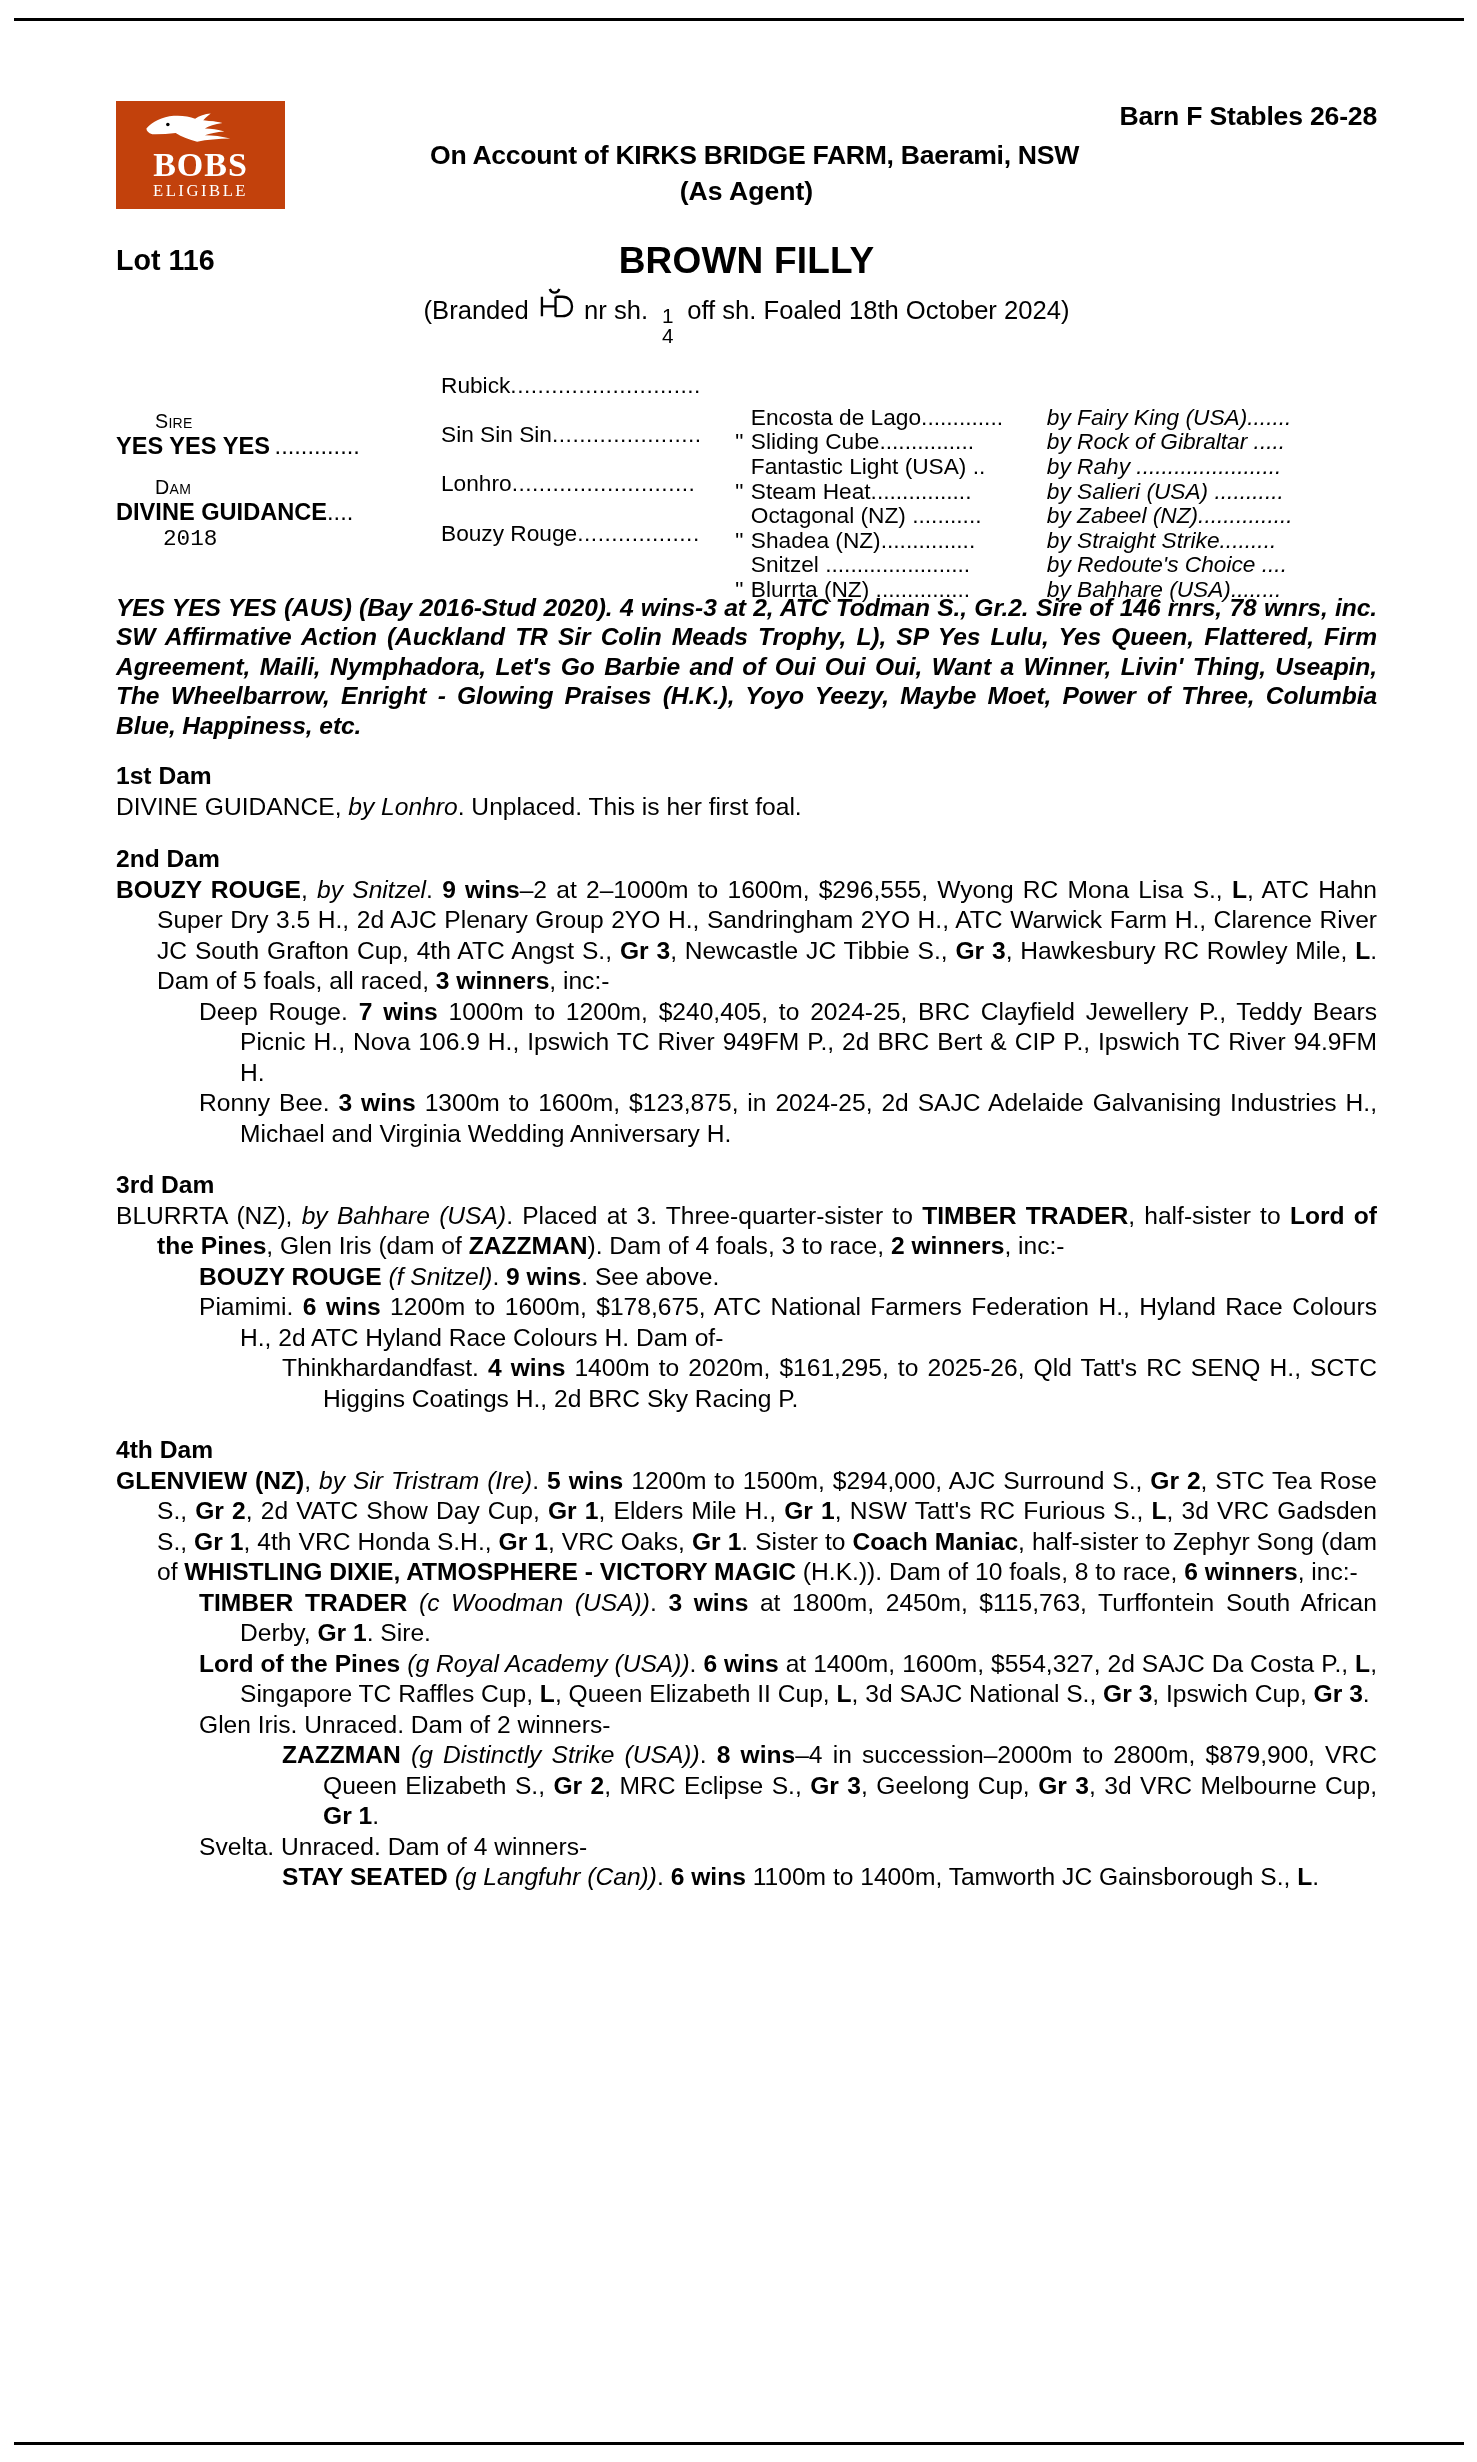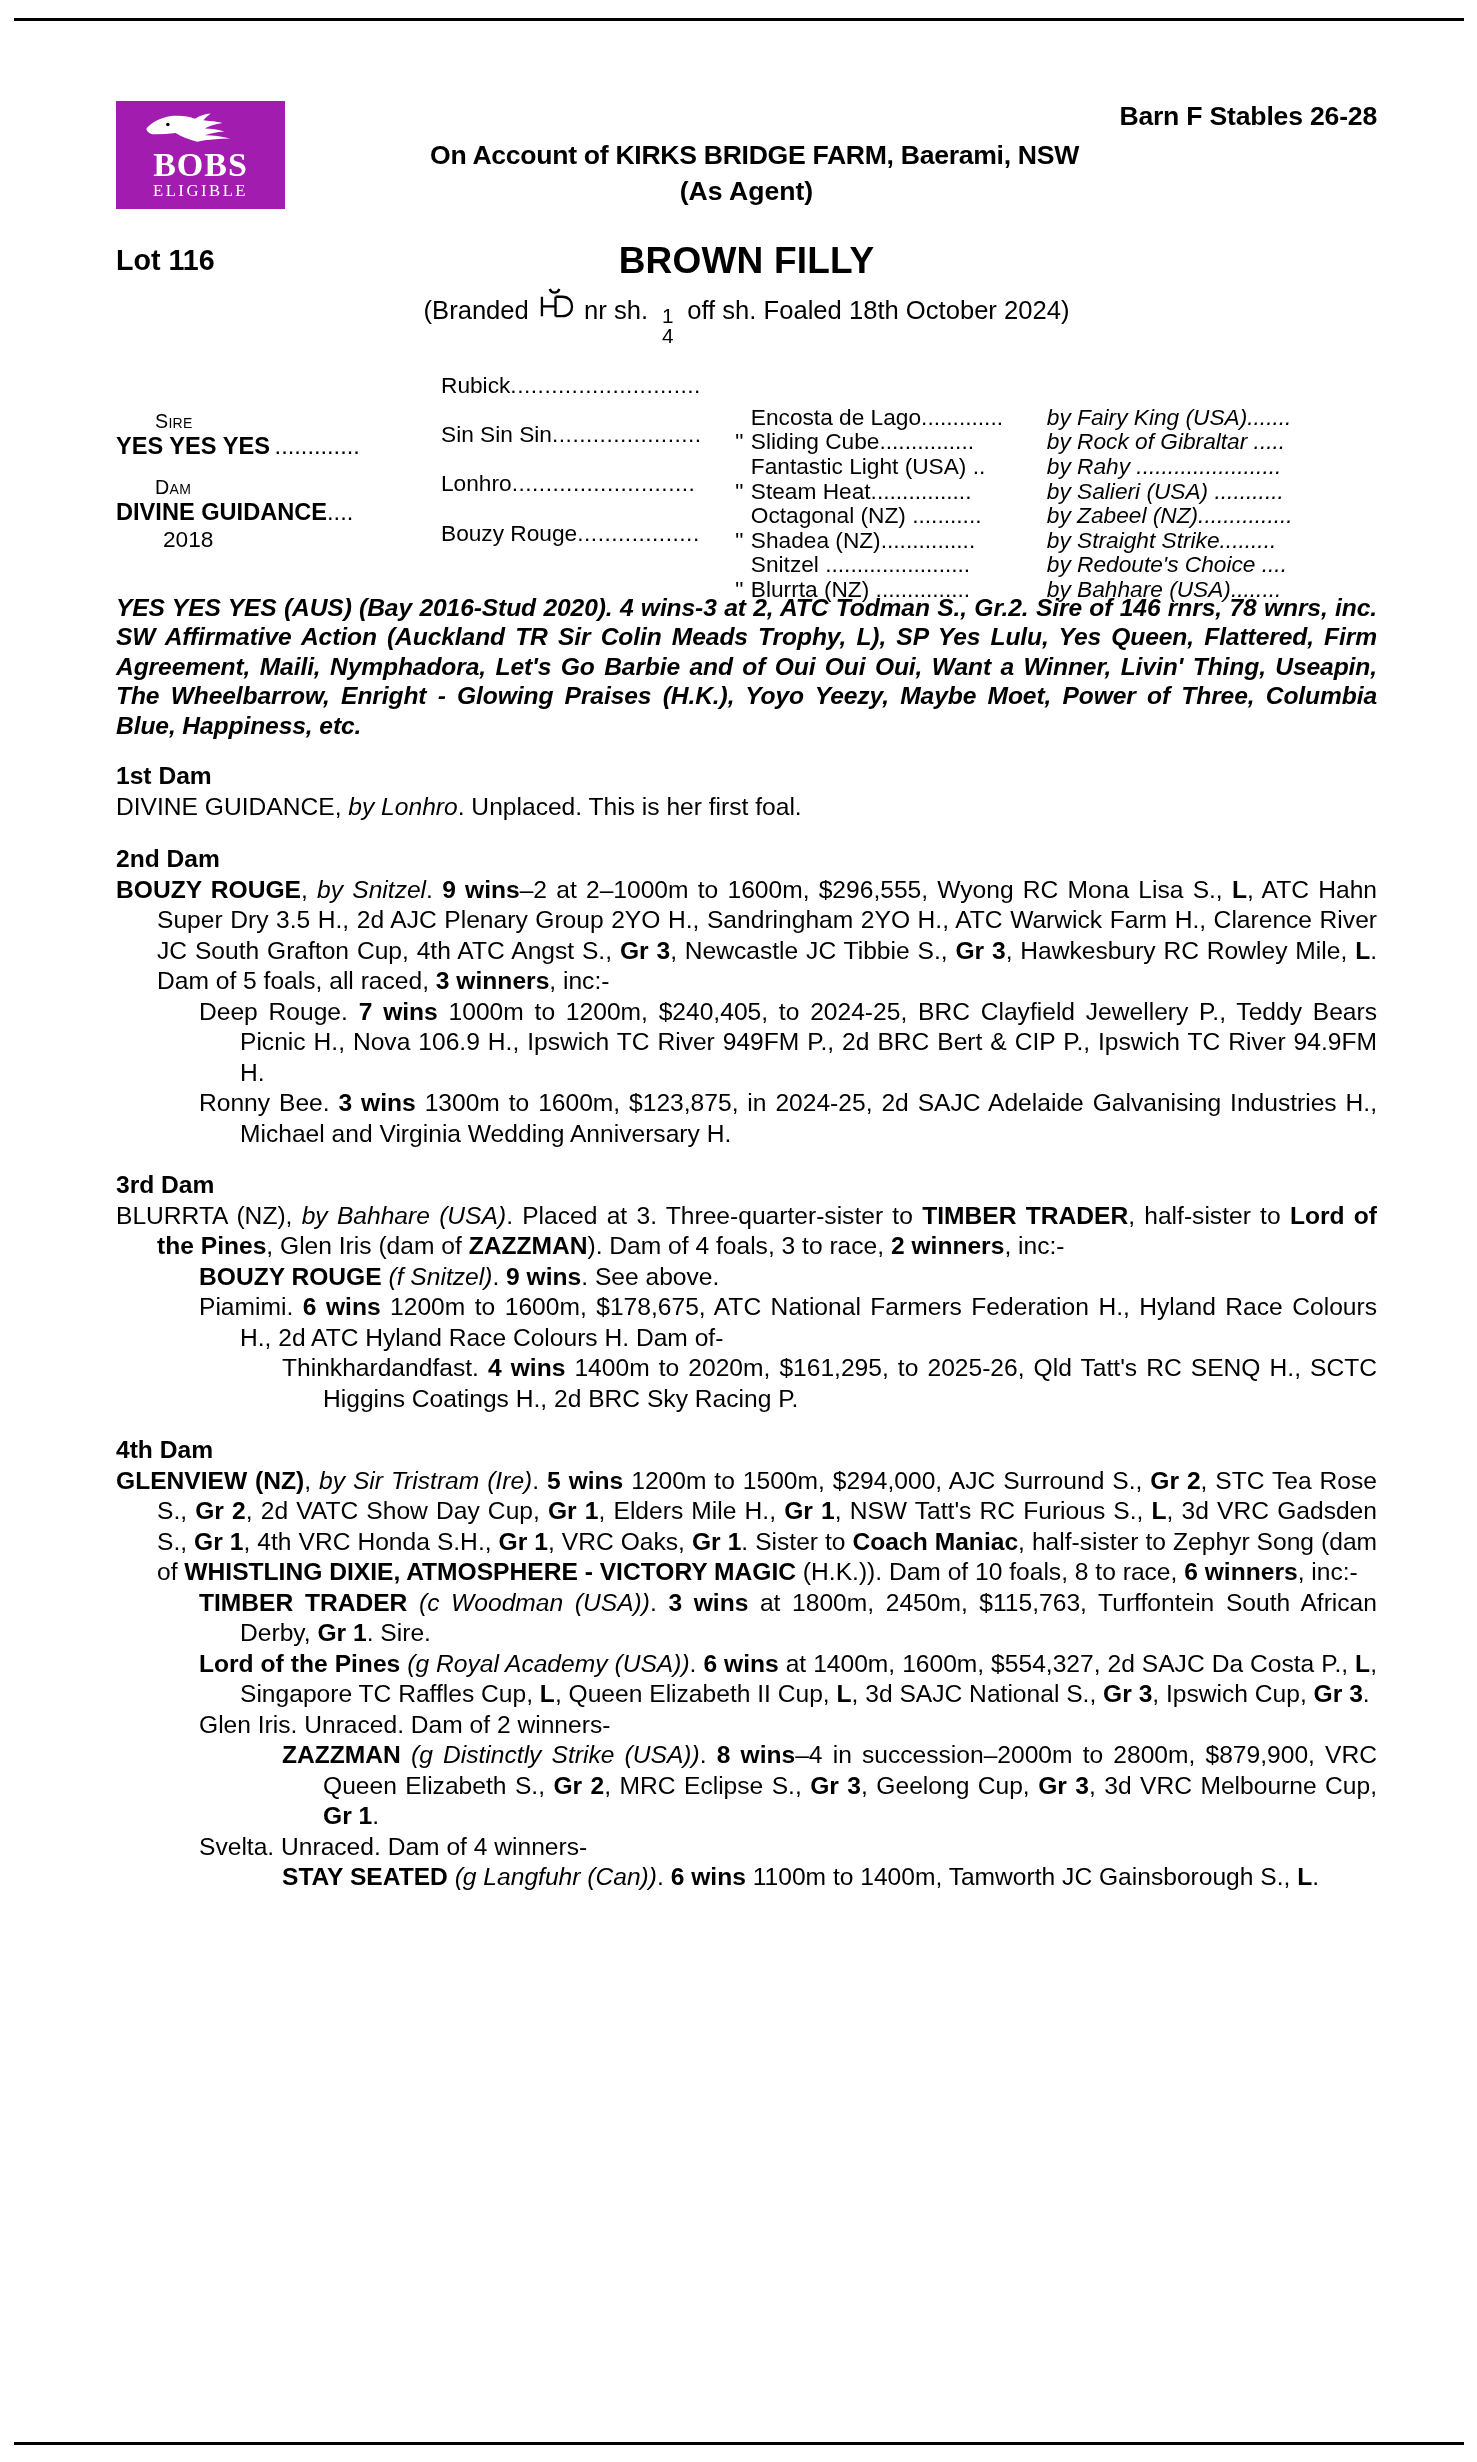--- a/index.html
+++ b/index.html
@@ -48,21 +48,21 @@
   .header-block {
     position: relative;
     height: 165px;
   }
   .bobs-logo {
     position: absolute;
     left: 0px;
     top: 21.7px;
     width: 169px;
     height: 108px;
-    background: #a21caf;
+    background: #c2410c;
     color: #fff;
     text-align: center;
     overflow: hidden;
   }
   .bobs-logo .horse {
     display: block;
     margin: 6.9px auto 0 auto;
     width: 126px;
     height: 39px;
   }
@@ -186,20 +186,21 @@
   }
   .ped-name {
     font-size: 23.6px;
     font-weight: 700;
     white-space: nowrap;
   }
   .ped-name .dots { font-weight: 400; }
   .ped-year {
     font-size: 22.7px;
     padding-left: 47px;
+    font-family: Liberation Mono, monospace;
   }
   .sire-group { position: absolute; left: 0; top: 21.7px; margin-top: 28px; }
   .dam-group  { position: absolute; left: 0; top: 116px; }
 
   .ped-col-mid {
     position: absolute;
     left: 325px;
     top: 0;
     width: 286px;
   }

